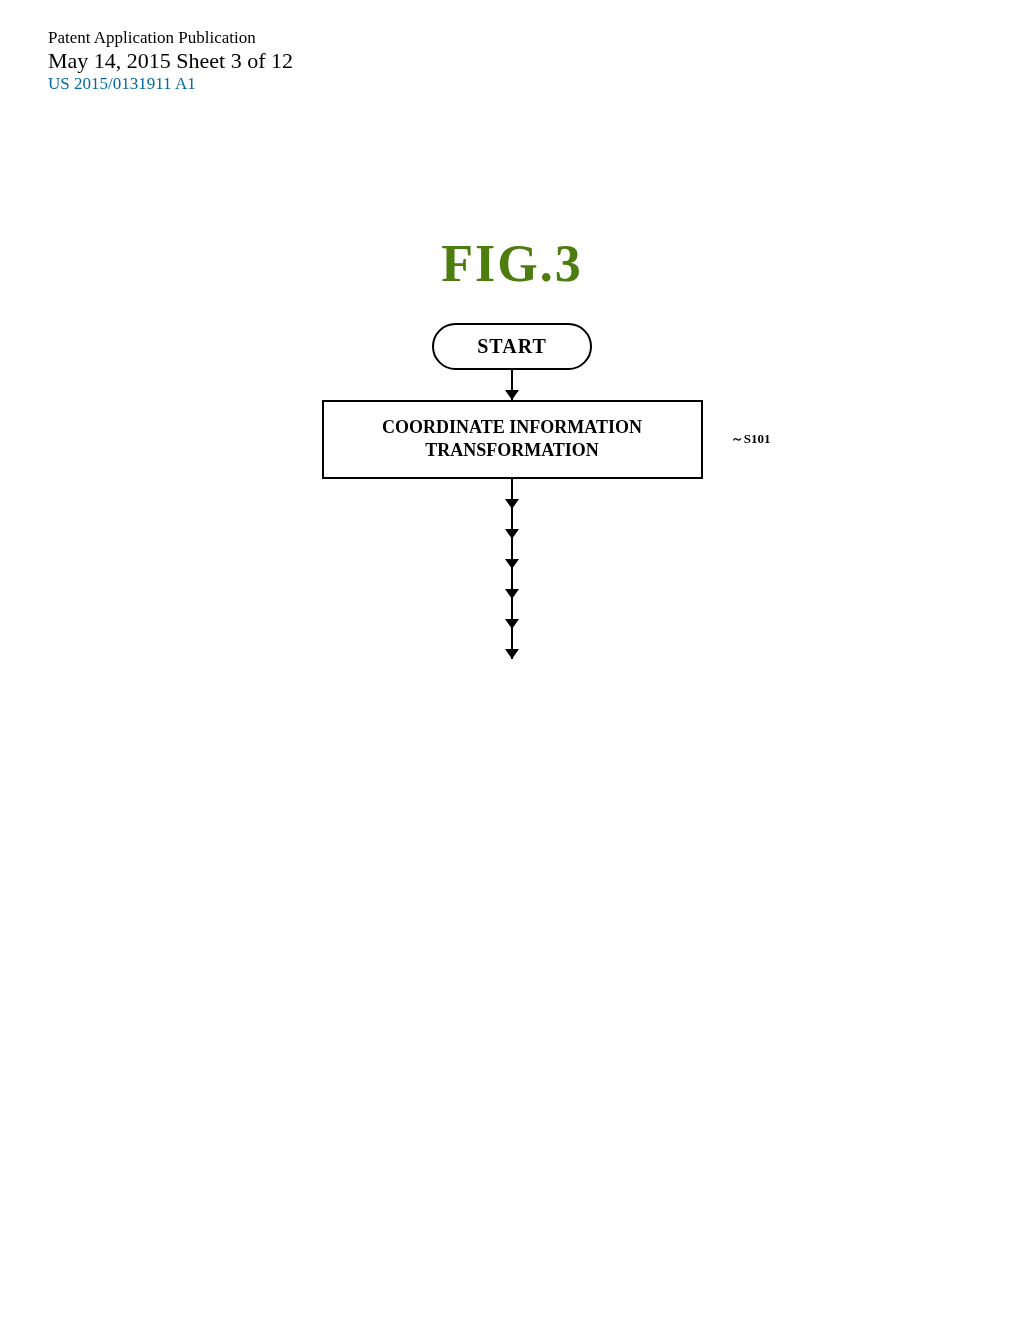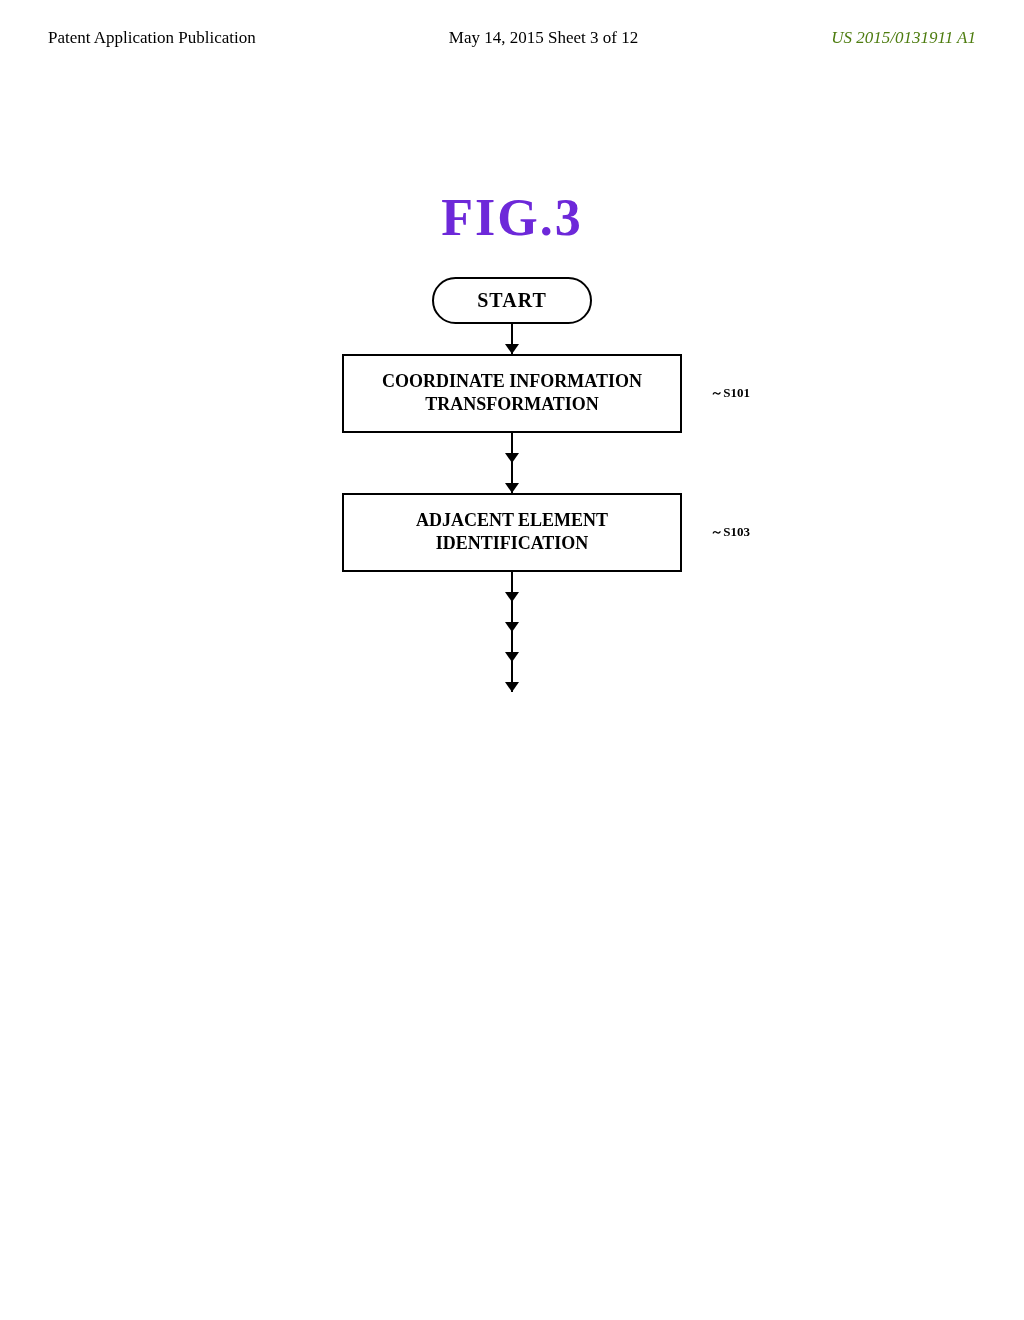--- a/index.html
+++ b/index.html
@@ -13,47 +13,47 @@
       overflow: hidden;
     }
 
     
     .header {
       display: flex;
       justify-content: space-between;
       align-items: flex-start;
       padding: 28px 48px 0 48px;
       border-bottom: none;
+      flex-direction: column;
     }
 
     .header-left {
       font-size: 17px;
       font-weight: normal;
       color: #000;
     }
 
     .header-center {
-      font-size: 17px;
+      font-size: 22px;
       color: #000;
       text-align: center;
     }
 
     .header-right {
       font-size: 17px;
-      color: #4d7c0f;
-      font-style: italic;
+      color: #0369a1;
     }
 
     
     .figure-title {
       text-align: center;
       font-size: 52px;
       font-weight: bold;
       margin-top: 140px;
-      color: #6d28d9;
+      color: #4d7c0f;
       letter-spacing: 2px;
     }
 
     
     .flowchart {
       display: flex;
       flex-direction: column;
       align-items: center;
       margin-top: 30px;
       position: relative;
@@ -73,21 +73,21 @@
     }
 
     
     .rect-box {
       border: 2.5px solid #000;
       padding: 14px 20px;
       font-size: 18px;
       font-weight: bold;
       text-align: center;
       background: #fff;
-      width: 340px;
+      width: 381px;
       line-height: 1.3;
       position: relative;
     }
 
     
     .step-label {
       position: absolute;
       right: -70px;
       top: 50%;
       transform: translateY(-50%);
@@ -150,26 +150,20 @@
       COORDINATE INFORMATION<br>TRANSFORMATION
       <span class="step-label">～S101</span>
     </div>
   </div>
 
   <div class="arrow-down"></div>
 
 
   <div class="arrow-down"></div>
 
-  <div class="step-row">
-    <div class="rect-box">
-      ADJACENT ELEMENT<br>IDENTIFICATION
-      <span class="step-label">～S103</span>
-    </div>
-  </div>
 
   <div class="arrow-down"></div>
 
 
   <div class="arrow-down"></div>
 
 
   <div class="arrow-down"></div>
 
 

